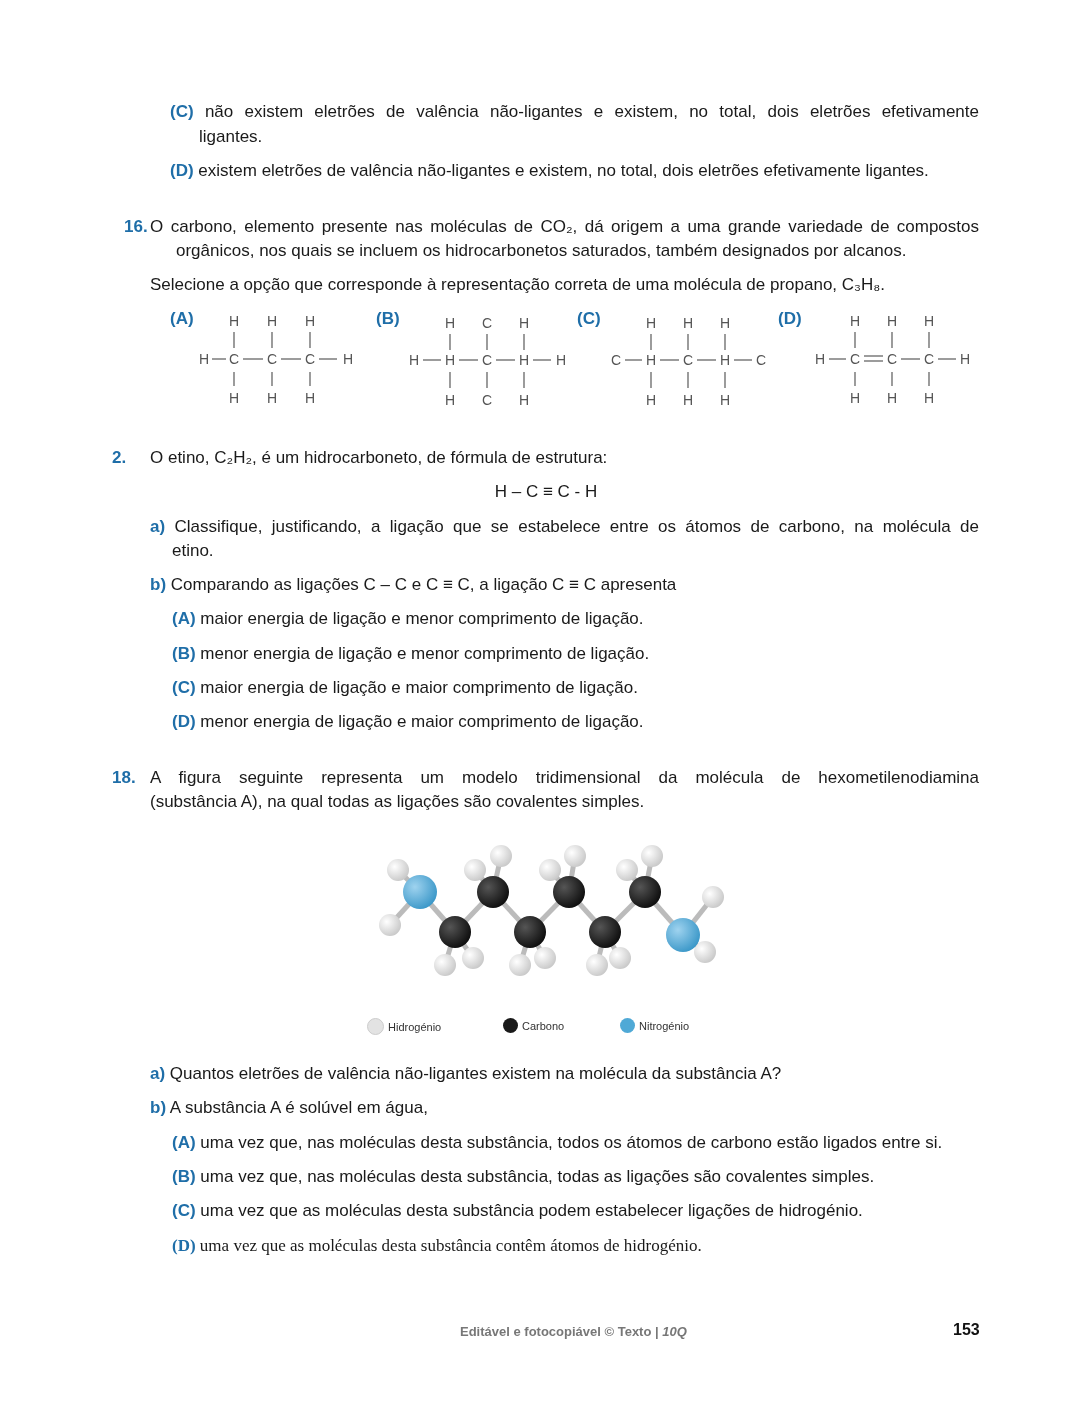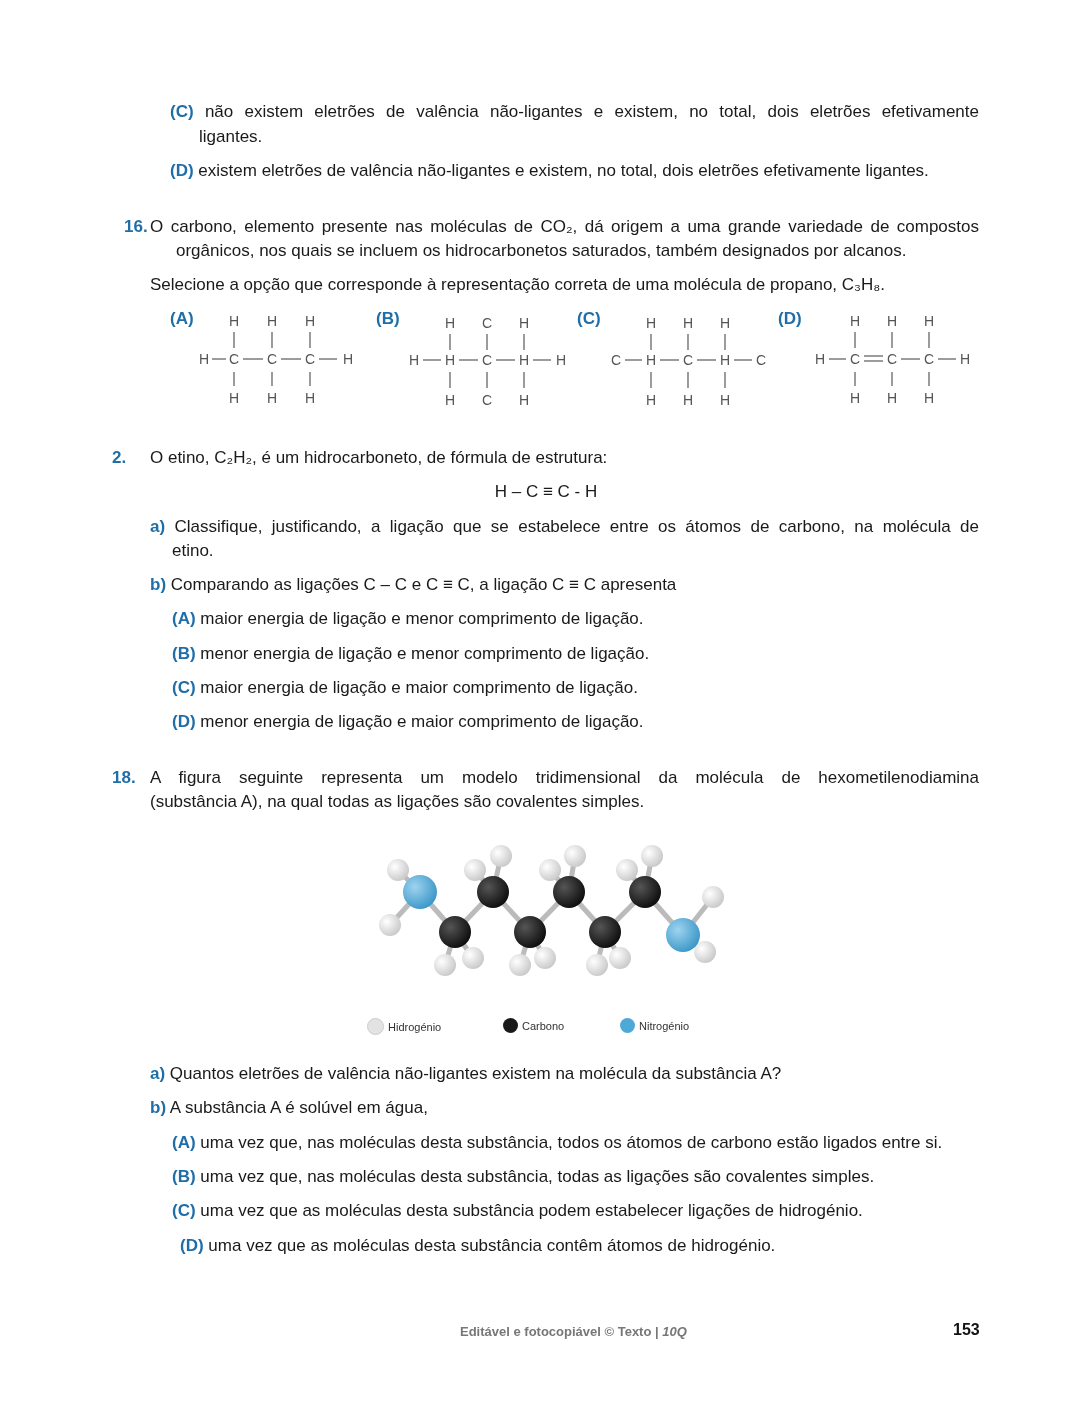--- a/index.html
+++ b/index.html
@@ -256,16 +256,16 @@
   <span class="blue">a)</span>
   <span>Quantos eletrões de valência não-ligantes existem na molécula da substância A?</span>
 </div>
 <div class="line" style="top:1096px; left:150px;">
   <span class="blue">b)</span>
   <span>A substância A é solúvel em água,</span>
 </div>
 <div class="line" style="top:1131px; left:172px;"><span class="blue">(A)</span> <span>uma vez que, nas moléculas desta substância, todos os átomos de carbono estão ligados entre si.</span></div>
 <div class="line" style="top:1165px; left:172px;"><span class="blue">(B)</span> <span>uma vez que, nas moléculas desta substância, todas as ligações são covalentes simples.</span></div>
 <div class="line" style="top:1199px; left:172px;"><span class="blue">(C)</span> <span>uma vez que as moléculas desta substância podem estabelecer ligações de hidrogénio.</span></div>
-<div class="line" style="top:1234px; left:180px;"><span class="blue">(D)</span> <span>uma vez que as moléculas desta substância contêm átomos de hidrogénio.</span></div>
+<div class="line" style="top:1234px; left:172px;font-family:Liberation Serif, serif;"><span class="blue">(D)</span> <span>uma vez que as moléculas desta substância contêm átomos de hidrogénio.</span></div>
 
 <div class="footer"><span>Editável e fotocopiável © Texto | </span><i>10Q</i></div>
 <div class="pagenum">153</div>
 
 </body></html>

